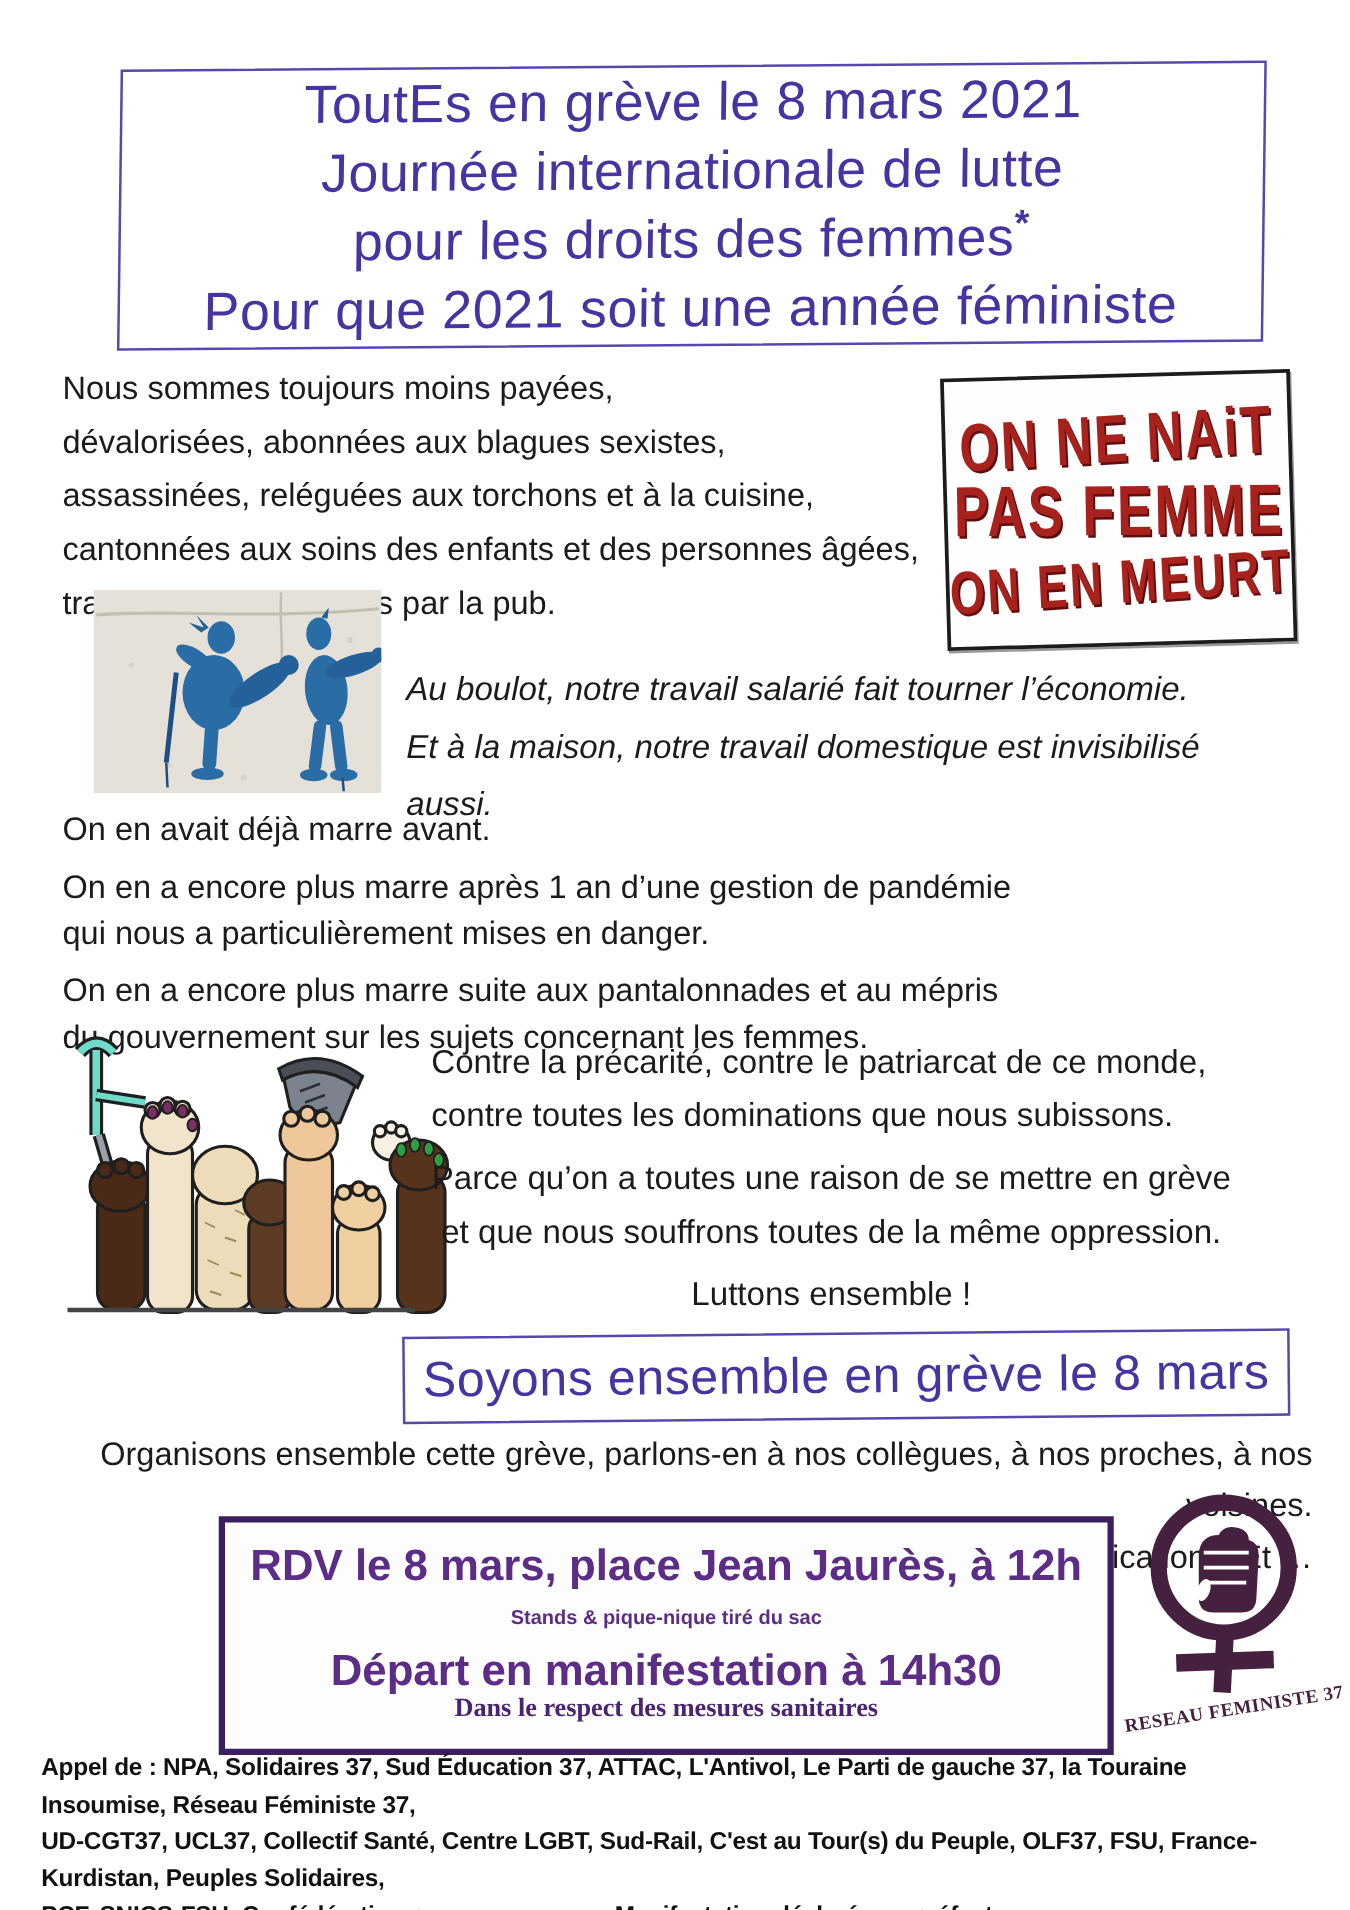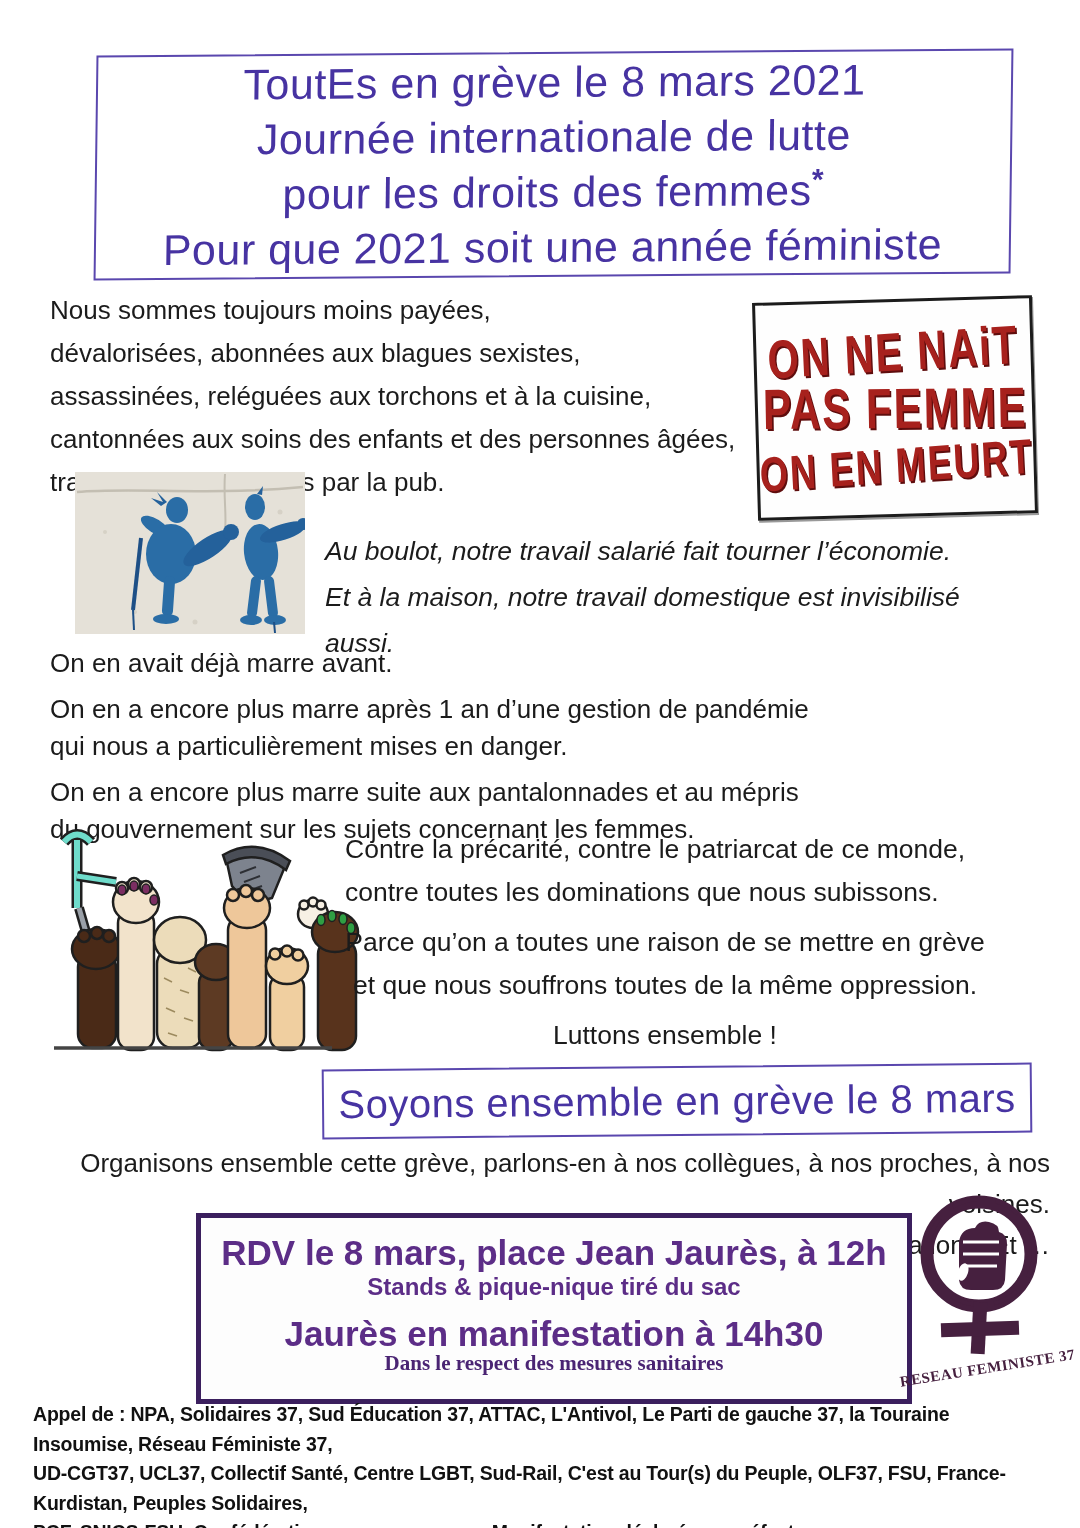--- a/index.html
+++ b/index.html
@@ -60,26 +60,26 @@
   .soyons{
     position:absolute;left:322px;top:1066px;width:706px;height:66px;
     border:2px solid #5a47ae;transform:rotate(-0.55deg);
     display:flex;align-items:center;justify-content:center;
     color:#4733a2;font-size:40px;letter-spacing:0.5px;
   }
   
   .organisons{position:absolute;left:50px;top:1143px;width:1000px;font-size:26px;line-height:41px;text-align:right;}
   
   .rdv-box{
-    position:absolute;left:196px;top:1213px;width:706px;height:181px;
+    position:absolute;left:175px;top:1213px;width:706px;height:181px;
     border:5px solid #3b1f5e;background:#fdfdfd;
     text-align:center;color:#5c2d87;
   }
   .rdv-line1{margin-top:15px;font-size:35px;font-weight:bold;}
-  .rdv-line2{font-size:24px;font-weight:bold;}
+  .rdv-line2{margin-top:13px;font-size:16px;font-weight:bold;}
   .rdv-line3{margin-top:13px;font-size:35px;font-weight:bold;}
   .rdv-line4{margin-top:-3px;font-size:21px;font-weight:bold;font-family:"Liberation Serif",serif;color:#4a2473;}
   
   .logo{position:absolute;left:893px;top:1184px;width:180px;height:220px;}
   .logo-caption{
     position:absolute;left:6px;top:176px;width:175px;
     transform:rotate(-9deg);
     font-family:"Liberation Serif",serif;font-weight:bold;
     font-size:15px;letter-spacing:0.5px;color:#46203f;white-space:nowrap;
   }
@@ -266,21 +266,21 @@
   </div>
 
   <div class="organisons">
     <div>Organisons ensemble cette grève, parlons-en à nos collègues, à nos proches, à nos voisines.</div>
     <div>Organisons des AGs féministes pour porter nos revendications. Et …</div>
   </div>
 
   <div class="rdv-box">
     <div class="rdv-line1">RDV le 8 mars, place Jean Jaurès, à 12h</div>
     <div class="rdv-line2">Stands &amp; pique-nique tiré du sac</div>
-    <div class="rdv-line3">Jaurès en manifestation à 14h30</div>
+    <div class="rdv-line3">Départ en manifestation à 14h30</div>
     <div class="rdv-line4">Dans le respect des mesures sanitaires</div>
   </div>
 
   <div class="logo">
     <svg width="175" height="175" viewBox="0 0 175 175">
       <circle cx="86" cy="70" r="52" fill="none" stroke="#46203f" stroke-width="13"></circle>
       <circle cx="88" cy="68" r="53" fill="none" stroke="#46203f" stroke-width="4" stroke-dasharray="26 18"></circle>
       <rect x="79" y="118" width="14" height="52" fill="#46203f" transform="rotate(3 86 144)"></rect>
       <rect x="48" y="138" width="78" height="14" fill="#46203f" transform="rotate(-2 87 145)"></rect>
       <path d="M66 58 q2 -14 16 -14 q4 -8 14 -6 q10 2 10 10 q8 2 8 12 l-2 36 q-1 10 -12 10 l-22 0 q-11 0 -12 -10 z" fill="#46203f"></path>

